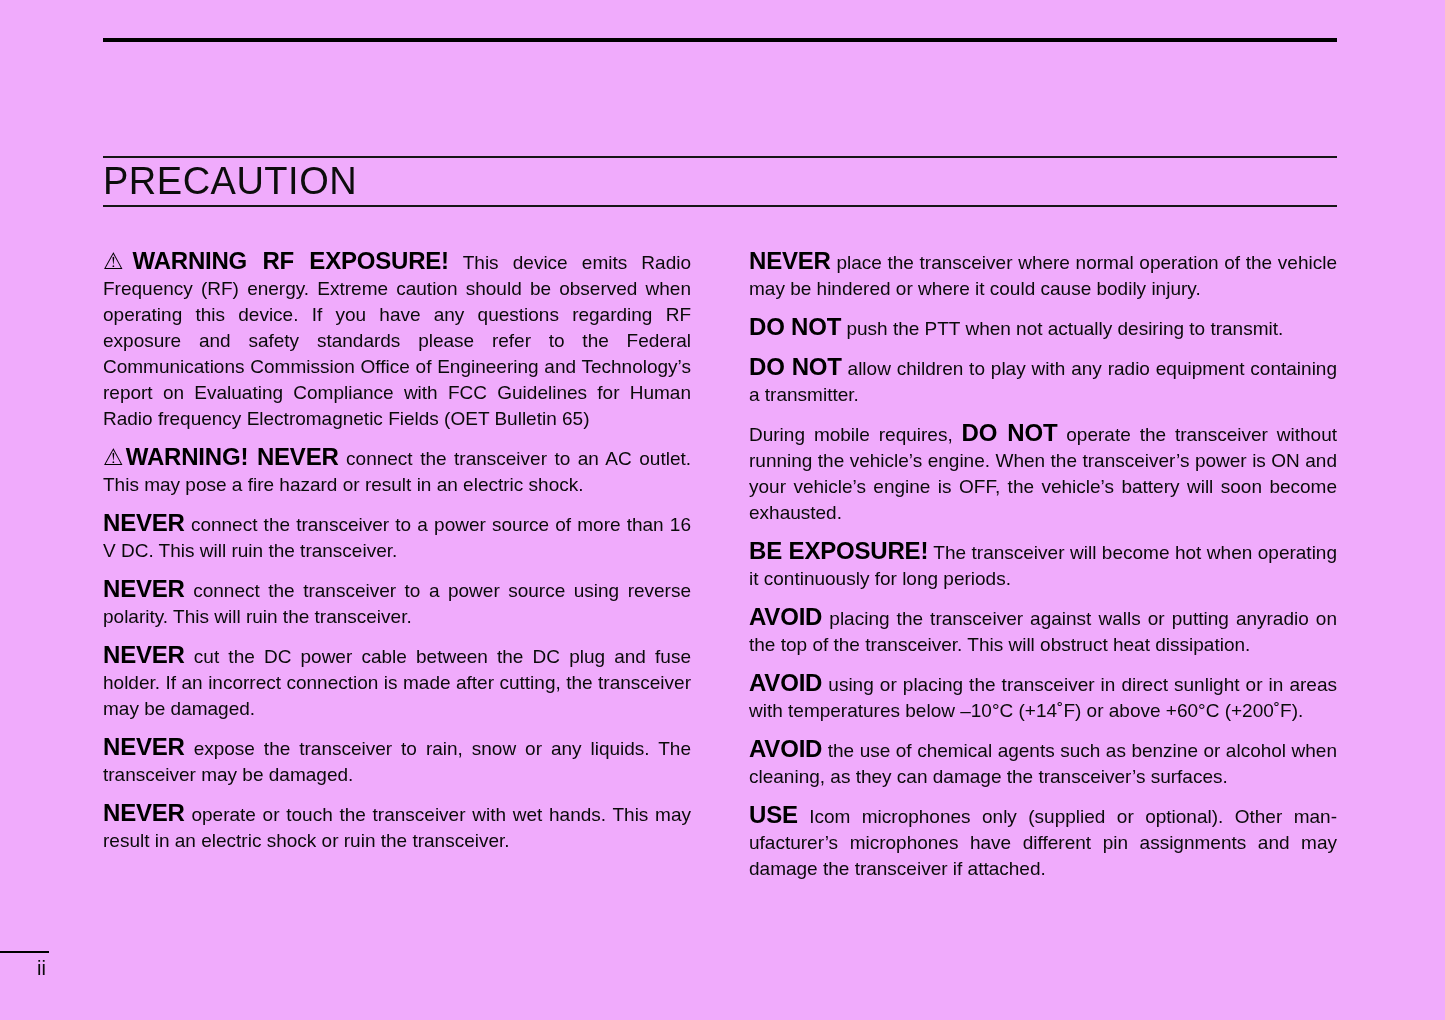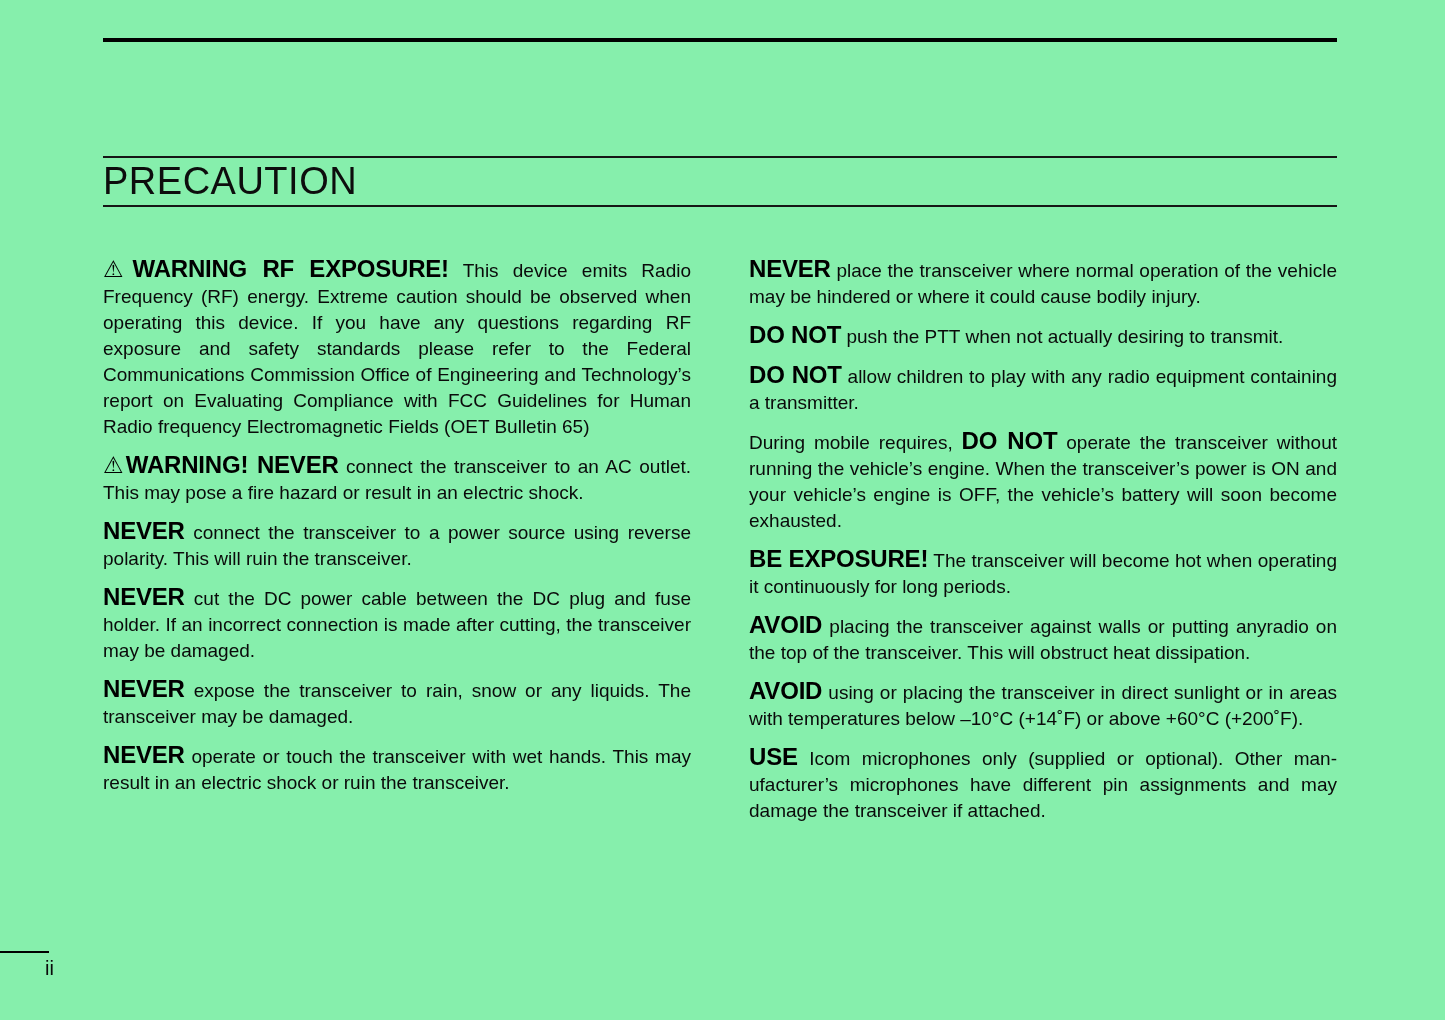--- a/index.html
+++ b/index.html
@@ -4,21 +4,21 @@
 <style>
   html, body {
     margin: 0;
     padding: 0;
     background: #ffffff;
   }
   .page {
     position: relative;
     width: 1445px;
     height: 1020px;
-    background: #86efac;
+    background: #f0abfc;
     font-family: "Liberation Sans", "DejaVu Sans", sans-serif;
     color: #0a0a0a;
     overflow: hidden;
   }
   .top-rule {
     position: absolute;
     left: 103px;
     top: 38px;
     width: 1234px;
     height: 4px;
@@ -43,21 +43,21 @@
     left: 103px;
     top: 249px;
     width: 1234px;
     display: flex;
     gap: 58px;
   }
   .col {
     width: 588px;
   }
   .para {
-    margin: 8px 0 13px 0;
+    margin: 0 0 13px 0;
     font-size: 19px;
     line-height: 26px;
     text-align: justify;
     hyphens: manual;
     -webkit-hyphens: manual;
     color: #0a0a0a;
   }
   .seg-lead {
     font-weight: 700;
     font-size: 24px;
@@ -74,50 +74,52 @@
   .footer-rule {
     position: absolute;
     left: 0;
     top: 951px;
     width: 49px;
     height: 2px;
     background: #000000;
   }
   .page-number {
     position: absolute;
-    left: 8px;
+    left: 0;
     top: 957px;
     width: 46px;
     text-align: right;
     font-size: 20px;
     line-height: 1.1;
     color: #0a0a0a;
   }
 </style>
 </head>
 <body>
 
 <div class="page">
   <div class="top-rule"></div>
   <div class="heading">PRECAUTION</div>
   <div class="columns">
     <div class="col">
         <p class="para"><span class="seg-icon">⚠</span><span class="seg-lead">WARNING RF EXPOSURE!</span><span class="seg-body"> This device emits Radio Frequency (RF) energy. Extreme caution should be ob­served when operating this device. If you have any questions re­garding RF exposure and safety standards please refer to the Federal Communications Commission Office of Engineering and Technology’s report on Evaluating Compliance with FCC Guide­lines for Human Radio frequency Electromagnetic Fields (OET Bulletin 65)</span></p>
         <p class="para"><span class="seg-icon">⚠</span><span class="seg-lead">WARNING! NEVER</span><span class="seg-body"> connect the transceiver to an AC outlet. This may pose a fire hazard or result in an electric shock.</span></p>
+        <p class="para"><span class="seg-lead">NEVER</span><span class="seg-body"> connect the transceiver to a power source of more than 16 V DC. This will ruin the transceiver.</span></p>
         <p class="para"><span class="seg-lead">NEVER</span><span class="seg-body"> connect the transceiver to a power source using re­verse polarity. This will ruin the transceiver.</span></p>
         <p class="para"><span class="seg-lead">NEVER</span><span class="seg-body"> cut the DC power cable between the DC plug and fuse holder. If an incorrect connection is made after cutting, the transceiver may be damaged.</span></p>
         <p class="para"><span class="seg-lead">NEVER</span><span class="seg-body"> expose the transceiver to rain, snow or any liquids. The transceiver may be damaged.</span></p>
         <p class="para"><span class="seg-lead">NEVER</span><span class="seg-body"> operate or touch the transceiver with wet hands. This may result in an electric shock or ruin the transceiver.</span></p>
       </div>
     <div class="col">
         <p class="para"><span class="seg-lead">NEVER</span><span class="seg-body"> place the transceiver where normal operation of the vehicle may be hindered or where it could cause bodily injury.</span></p>
         <p class="para"><span class="seg-lead">DO NOT</span><span class="seg-body"> push the PTT when not actually desiring to transmit.</span></p>
         <p class="para"><span class="seg-lead">DO NOT</span><span class="seg-body"> allow children to play with any radio equipment con­taining a transmitter.</span></p>
         <p class="para"><span class="seg-body">During mobile requires, </span><span class="seg-lead">DO NOT</span><span class="seg-body"> operate the transceiver without running the vehicle’s engine. When the transceiver’s power is ON and your vehicle’s engine is OFF, the vehicle’s bat­tery will soon become exhausted.</span></p>
         <p class="para"><span class="seg-lead">BE EXPOSURE!</span><span class="seg-body"> The transceiver will become hot when op­erating it continuously for long periods.</span></p>
         <p class="para"><span class="seg-lead">AVOID</span><span class="seg-body"> placing the transceiver against walls or putting any­radio on the top of the transceiver. This will obstruct heat dissi­pation.</span></p>
         <p class="para"><span class="seg-lead">AVOID</span><span class="seg-body"> using or placing the transceiver in direct sunlight or in areas with temperatures below –10°C (+14˚F) or above +60°C (+200˚F).</span></p>
+        <p class="para"><span class="seg-lead">AVOID</span><span class="seg-body"> the use of chemical agents such as benzine or alcohol when cleaning, as they can damage the transceiver’s surfaces.</span></p>
         <p class="para"><span class="seg-lead">USE</span><span class="seg-body"> Icom microphones only (supplied or optional). Other man­ufacturer’s microphones have different pin assignments and may damage the transceiver if attached.</span></p>
       </div>
   </div>
   <div class="footer-rule"></div>
   <div class="page-number">ii</div>
 </div>
 
 </body></html>

